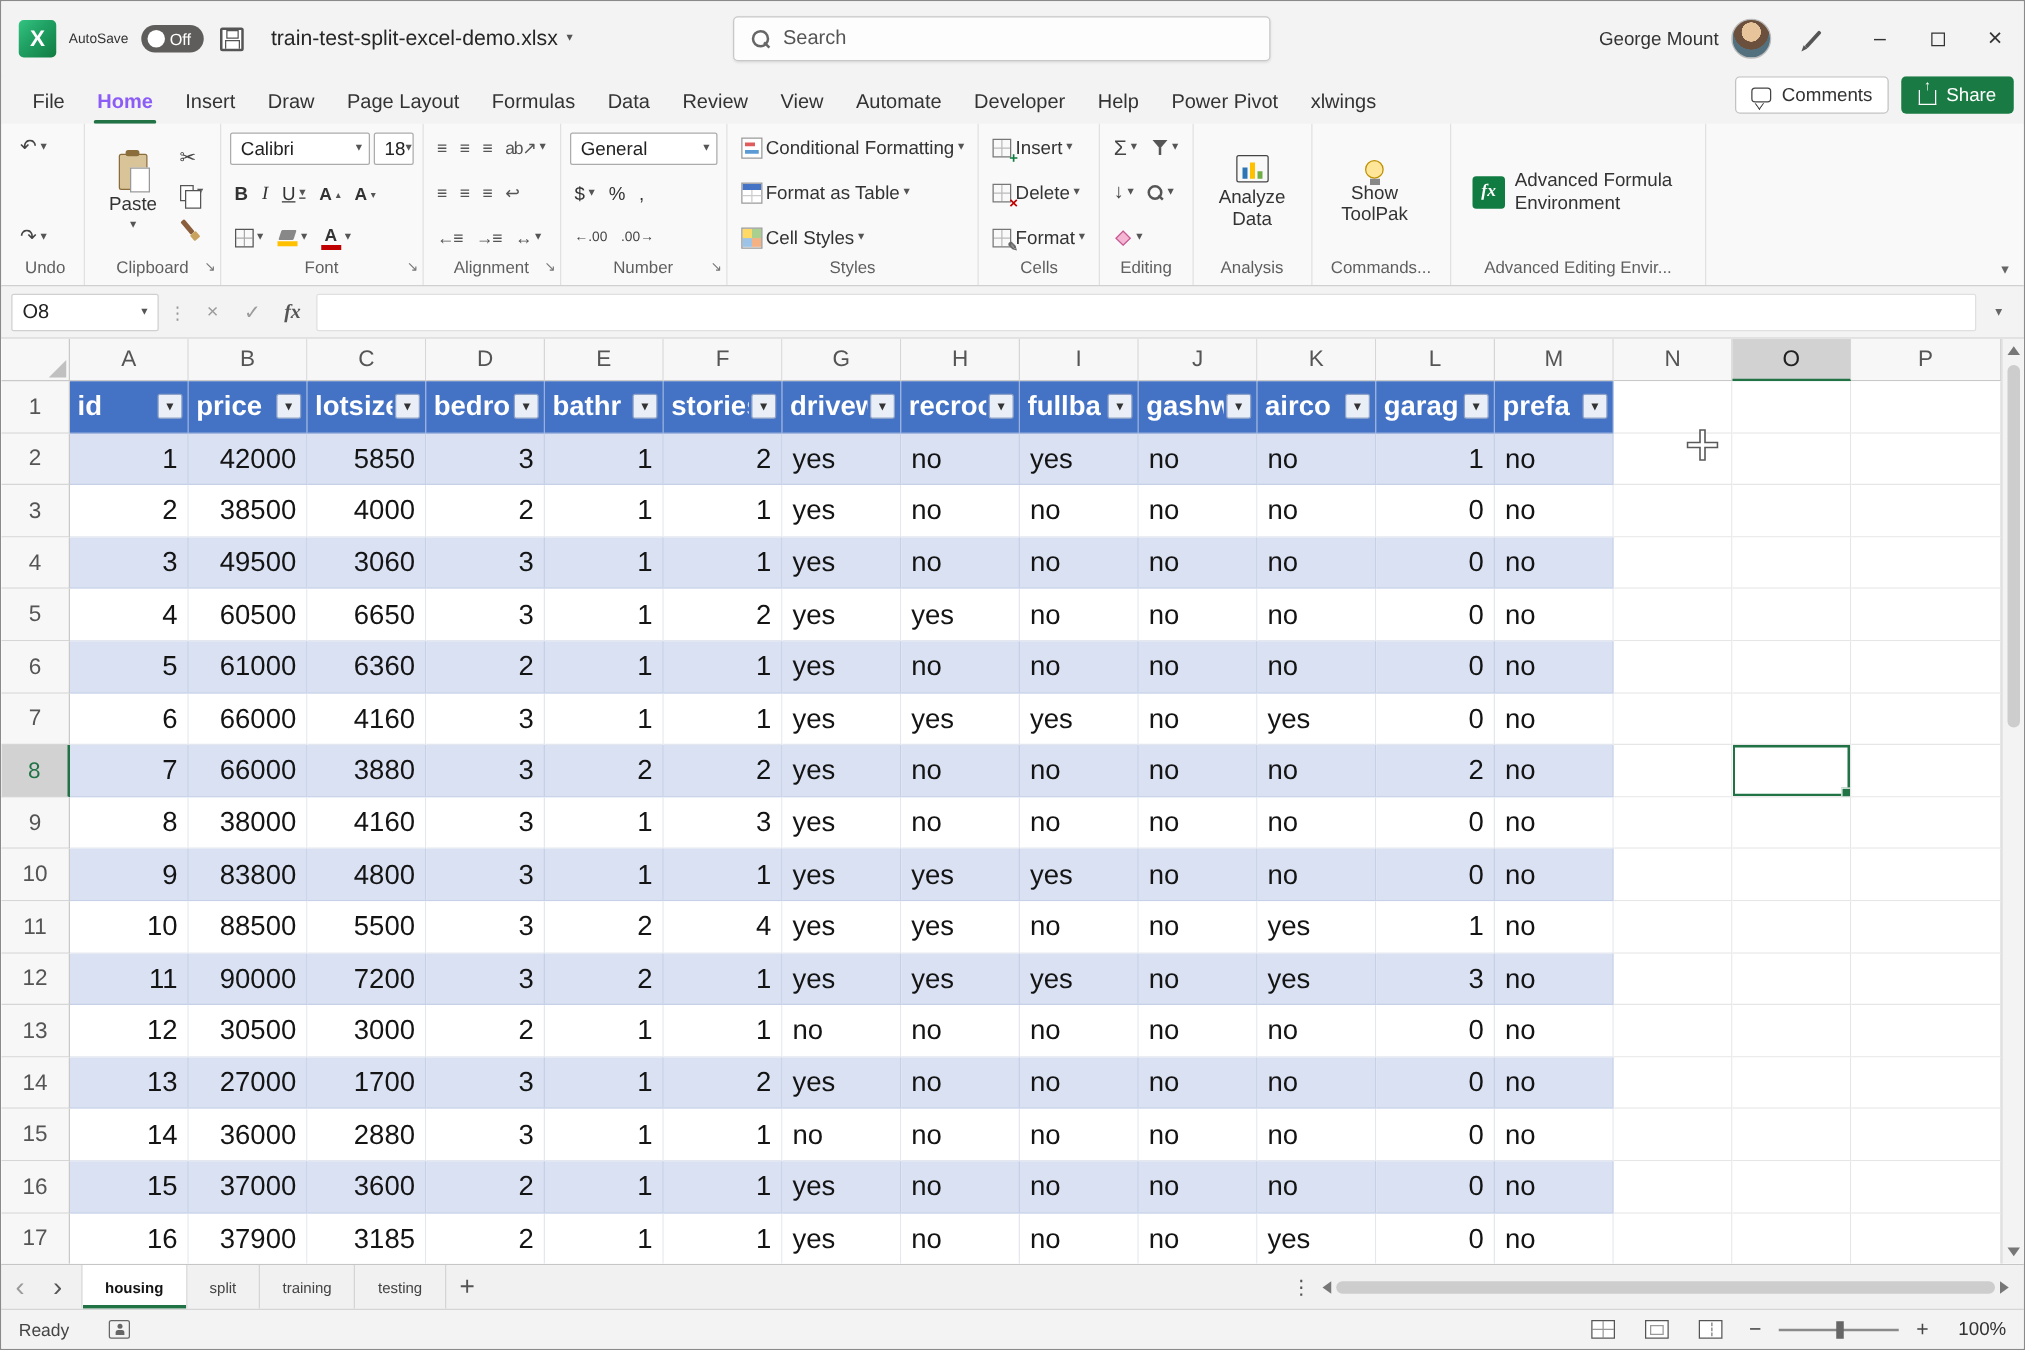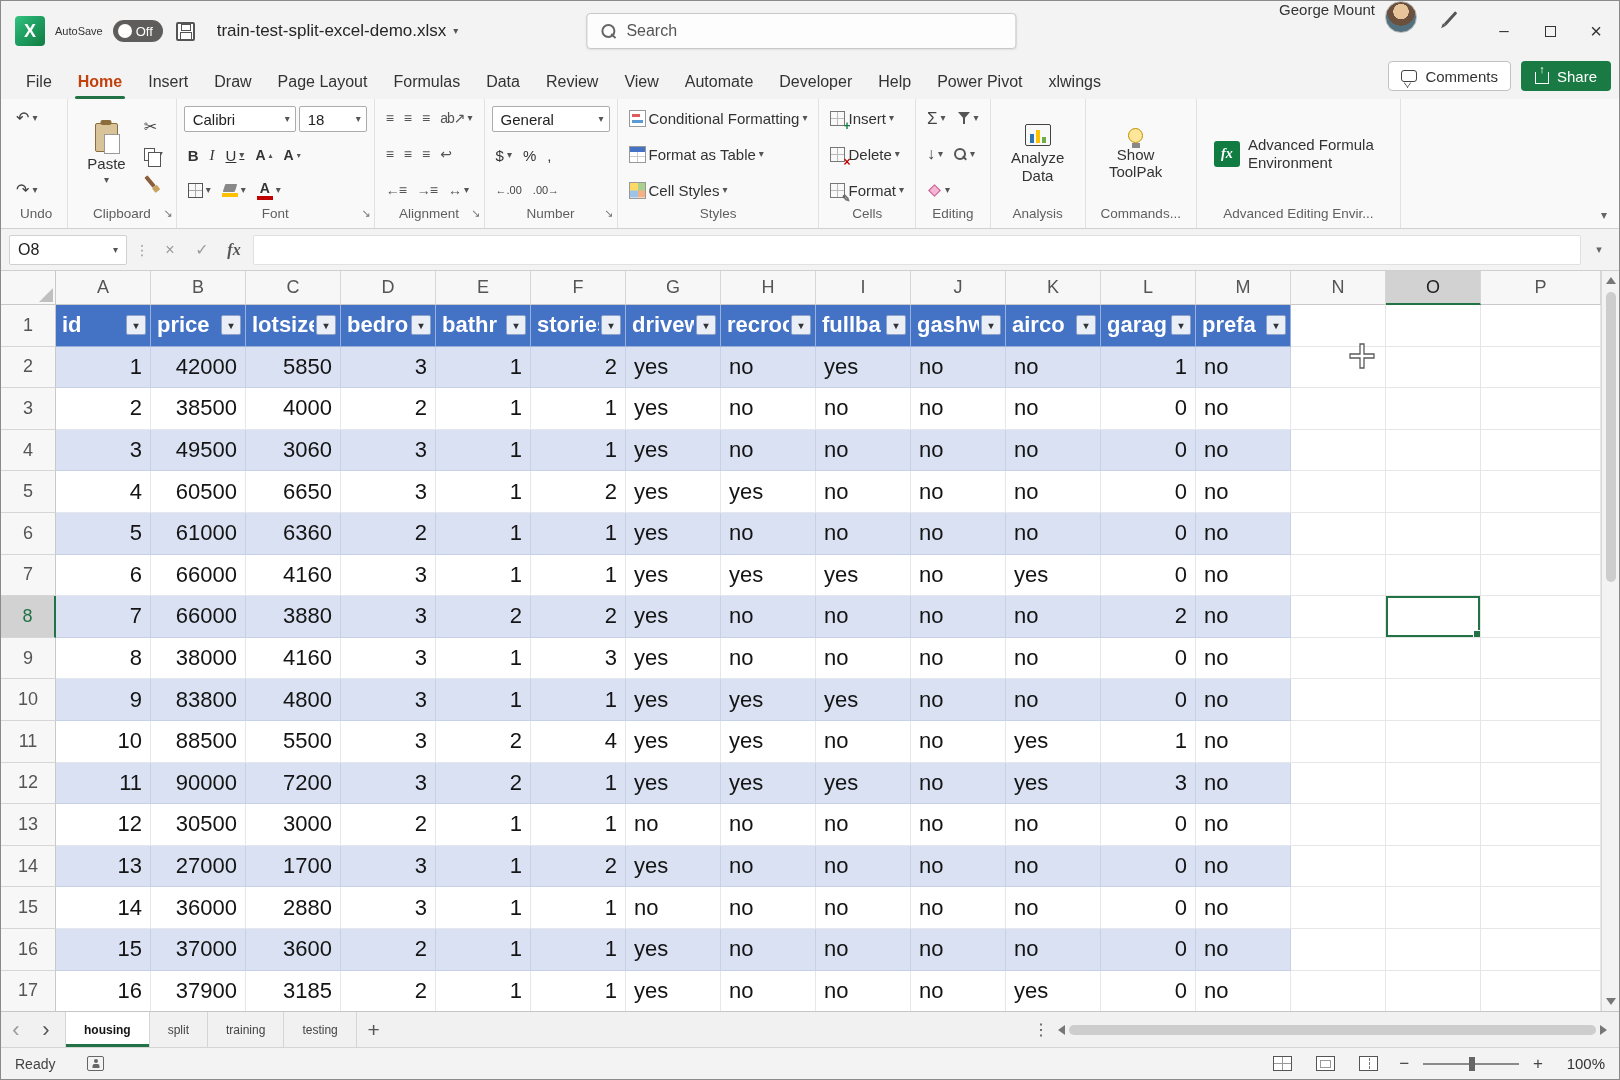--- a/index.html
+++ b/index.html
@@ -18,35 +18,35 @@
 .floppy{width:19px;height:19px;border:2px solid #555;border-radius:2px;position:relative;background:#fff}
 .floppy::before{content:"";position:absolute;top:0;left:3px;width:8px;height:5px;border:1px solid #555}
 .floppy::after{content:"";position:absolute;bottom:0;left:2px;width:10px;height:6px;border:1px solid #555;border-bottom:none}
 .doc-title{display:flex;align-items:center;gap:7px;font-size:17px;color:#262626;padding:4px 8px;border-radius:4px}
 .chev{font-size:10px;color:#555;line-height:1}
 .search-box{position:absolute;left:50%;top:12px;transform:translateX(-52%);width:430px;height:36px;background:#fdfdfd;border:1px solid #c8c8c8;border-radius:4px;display:flex;align-items:center;gap:10px;padding:0 14px;box-shadow:0 1px 2px rgba(0,0,0,.08)}
 .mag{width:15px;height:15px;position:relative;flex:none}
 .mag::before{content:"";position:absolute;top:0;left:0;width:10px;height:10px;border:2px solid #666;border-radius:50%}
 .mag::after{content:"";position:absolute;width:6px;height:2px;background:#666;transform:rotate(45deg);left:9px;top:11px}
 .search-text{font-size:16px;color:#555}
-.tb-right{margin-left:auto;display:flex;align-items:flex-start;height:100%}
+.tb-right{margin-left:auto;display:flex;align-items:center;height:100%}
 .user-name{font-size:15px;color:#333;margin-right:10px}
 .avatar{width:32px;height:32px;border-radius:50%;margin-right:16px;background:radial-gradient(circle at 50% 32%,#e8c49a 0 30%,#6b513d 31% 55%,#53707e 56%);border:1px solid #bbb}
 .pen{width:34px;height:34px;display:flex;align-items:center;justify-content:center;margin-right:14px;position:relative}
 .pen-body{width:3px;height:17px;background:#555;transform:rotate(42deg);border-radius:1px;position:relative}
 .pen-body::after{content:"";position:absolute;bottom:-5px;left:-1px;border-left:2.5px solid transparent;border-right:2.5px solid transparent;border-top:5px solid #555}
 .win-btn{width:46px;height:100%;display:flex;align-items:center;justify-content:center;font-size:17px;color:#333}
 .maxbox{width:11px;height:11px;border:1.5px solid #333}
 .win-btn.close{font-size:20px}
 
 
 .tabrow{height:38px;flex:none;display:flex;align-items:flex-start;background:#f3f3f3;padding:0 8px 0 12px}
 .rtabs{display:flex;align-items:flex-end;height:100%}
 .rtab{padding:8px 13px;font-size:16px;color:#333;position:relative;white-space:nowrap}
-.rtab.active{color:#c2410c;font-weight:bold}
+.rtab.active{color:#8b5cf6;font-weight:bold}
 .rtab.active::after{content:"";position:absolute;left:10px;right:10px;bottom:0;height:3px;background:#217346;border-radius:2px}
 .tabrow-right{margin-left:auto;display:flex;align-items:center;gap:10px;padding-bottom:4px}
 .comments-btn{display:flex;align-items:center;gap:8px;border:1px solid #c2c2c2;background:#fff;border-radius:4px;height:30px;padding:0 12px;font-size:15px;color:#333}
 .bubble{width:16px;height:12px;border:1.5px solid #444;border-radius:3px;position:relative}
 .bubble::after{content:"";position:absolute;left:2px;bottom:-5px;width:6px;height:6px;background:inherit;border-left:1.5px solid #444;border-bottom:1.5px solid #444;transform:rotate(-45deg) skew(-10deg,-10deg);background:#fff;clip-path:polygon(0 0,100% 100%,0 100%)}
 .share-btn{display:flex;align-items:center;gap:8px;background:#197b43;border-radius:4px;height:30px;padding:0 14px;font-size:15px;color:#fff}
 .share-ic{width:14px;height:12px;border-left:1.5px solid #fff;border-right:1.5px solid #fff;border-bottom:1.5px solid #fff;position:relative;margin-top:4px}
 .sh-arrow{position:absolute;top:-9px;left:50%;transform:translateX(-50%);font-size:11px;color:#fff}
 
 
@@ -56,21 +56,21 @@
 .gbody.rows{flex-direction:column;align-items:stretch;justify-content:space-between;padding:4px 2px}
 .grow{display:flex;align-items:center;gap:3px}
 .gcol{display:flex;flex-direction:column;justify-content:center;gap:3px}
 .glabel{height:22px;font-size:13.5px;color:#5f5f5f;text-align:center;position:relative;white-space:nowrap;padding:0 10px}
 .launcher{position:absolute;right:-2px;top:1px;font-size:11px;color:#777}
 .sbtn{display:flex;align-items:center;gap:3px;padding:2px 4px;border-radius:3px;font-size:15px;color:#333;min-height:24px}
 .gl{font-size:16px;color:#444;line-height:1}
 .bigbtn{display:flex;flex-direction:column;align-items:center;justify-content:center;gap:3px;padding:2px 10px;font-size:15px;color:#333;text-align:center}
 .bigbtn .blabel{line-height:1.15}
 .combo{background:#fff;border:1px solid #acacac;border-radius:2px;display:flex;align-items:center;justify-content:space-between;padding:1px 5px 1px 8px;font-size:15px;height:26px;color:#222}
-.w110{width:112px}.w48{width:68px}.w120{width:118px}
+.w110{width:112px}.w48{width:32px}.w120{width:118px}
 .tiny{font-size:8px;color:#555}
 .b{font-weight:bold}.i{font-style:italic;font-family:"Liberation Serif",serif}.u{text-decoration:underline}
 .ic-clip{width:23px;height:29px;background:#d9c49a;border:1.5px solid #8a6d3b;border-radius:2px;position:relative}
 .ic-clip::before{content:"";position:absolute;top:-4px;left:50%;transform:translateX(-50%);width:11px;height:5px;background:#8a6d3b;border-radius:2px}
 .ic-clip::after{content:"";position:absolute;right:-3px;bottom:-3px;width:14px;height:18px;background:#fff;border:1px solid #999}
 .ic-copy{width:11px;height:13px;border:1.5px solid #555;background:#fff;position:relative}
 .ic-copy::after{content:"";position:absolute;left:3px;top:3px;width:11px;height:13px;border:1.5px solid #555;background:#fff}
 .ic-brush{width:4px;height:13px;background:#8b5e3c;transform:rotate(-40deg);border-radius:1px;position:relative;margin:0 4px}
 .ic-brush::after{content:"";position:absolute;bottom:-6px;left:-1px;width:6px;height:6px;background:#c9a25e;border-radius:1px}
 .colstack{display:flex;flex-direction:column;align-items:center;gap:1px}

